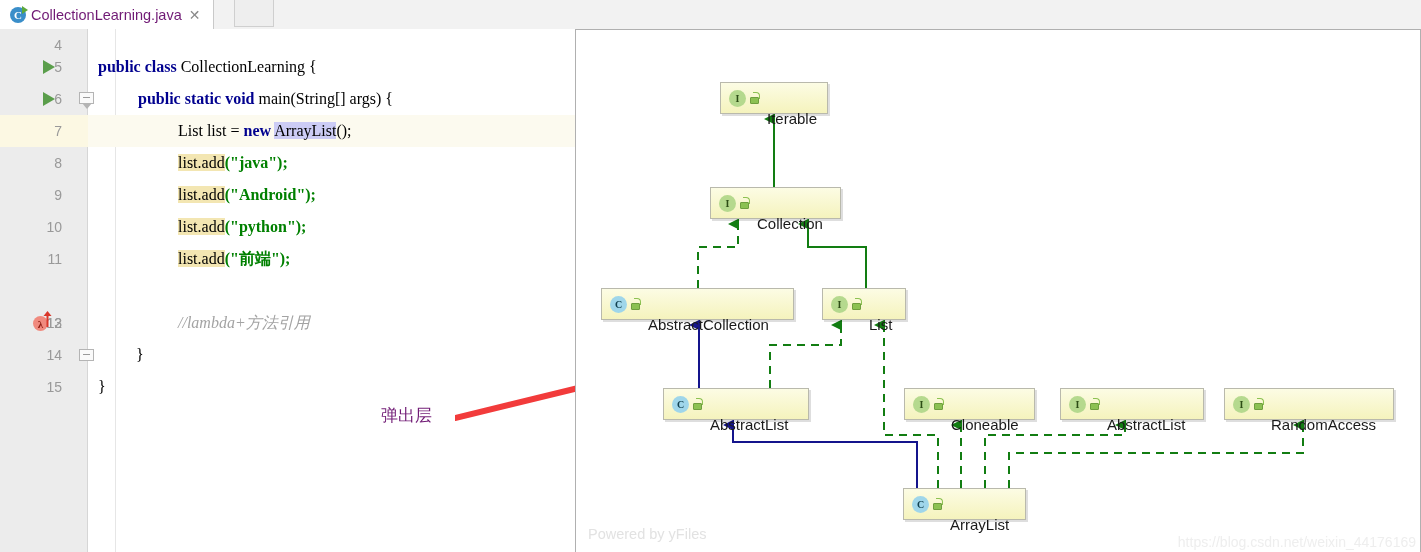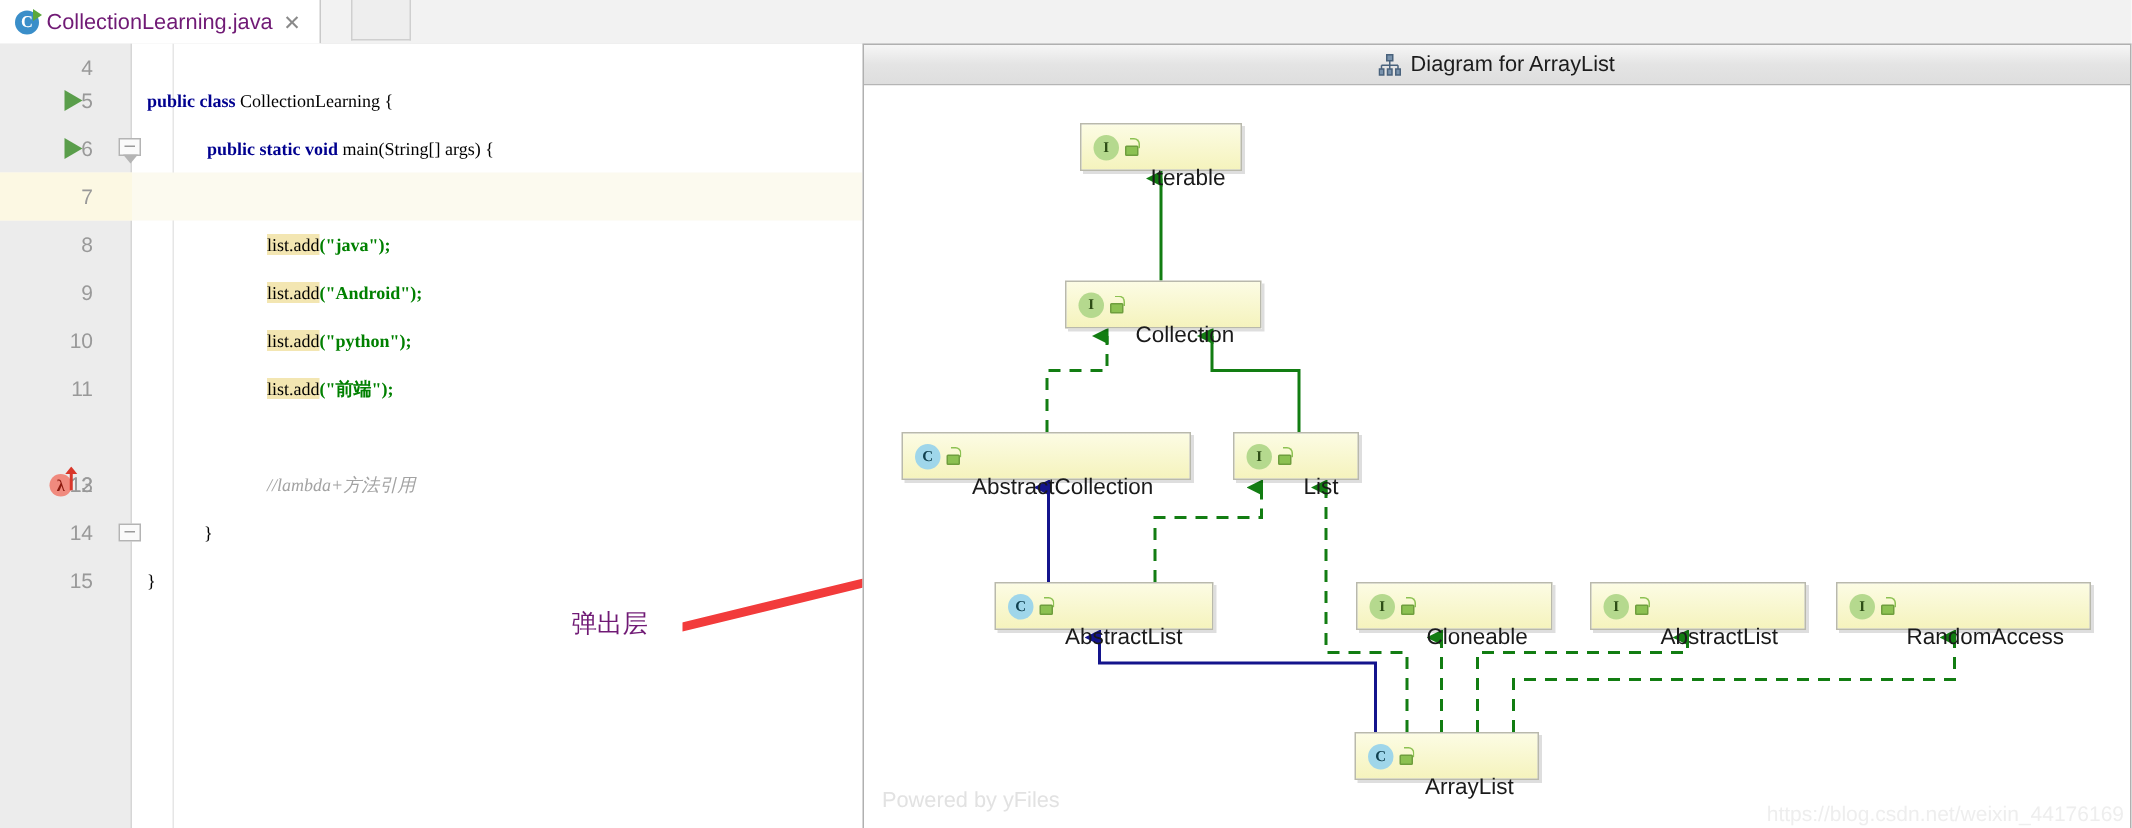--- a/index.html
+++ b/index.html
@@ -69,21 +69,21 @@
     font-family:"Liberation Sans",sans-serif;
   }
   .caret-line{
     position:absolute;left:0;top:0;width:575px;height:32px;background:#fcfaef;
   }
   .caret-line-gutter{
     position:absolute;left:0;top:0;width:88px;height:32px;background:#fcf8e3;
   }
   .code{
     position:absolute;left:98px;top:0;height:32px;line-height:32px;
-    font-size:12px;font-family:"Liberation Serif", serif;
+    font-size:16px;font-family:"Liberation Serif", serif;
     white-space:pre;color:#000000;
   }
   .kw{color:#00008f;font-weight:bold;}
   .str{color:#008000;font-weight:bold;}
   .cmt{color:#a3a3a3;font-style:italic;}
   .stat{color:#660099;font-weight:bold;font-style:italic;}
   .hl-yellow{background:#f3e6b2;}
   .hl-blue{background:#ccccf5;}
 
   .run-tri{
@@ -211,20 +211,21 @@
         <span class="lnum">6</span>
         <span class="run-tri" style="left:43px;top:9px;"></span>
         <span class="fold-mark pointer" style="left:79px;top:9px;"></span>
         <span class="code" style="left:138px;"><span class="kw">public</span> <span class="kw">static</span> <span class="kw">void</span> <span>main(String[] args) {</span></span>
       </div>
 
       <div class="line" style="top:86px;">
         <div class="caret-line"></div>
         <div class="caret-line-gutter"></div>
         <span class="lnum">7</span>
+        <span class="code" style="left:178px;"><span>List list = </span><span class="kw">new</span> <span class="hl-blue">ArrayList</span><span>();</span></span>
       </div>
 
       <div class="line" style="top:118px;">
         <span class="lnum">8</span>
         <span class="code" style="left:178px;"><span class="hl-yellow">list.add</span><span class="str">("java");</span></span>
       </div>
 
       <div class="line" style="top:150px;">
         <span class="lnum">9</span>
         <span class="code" style="left:178px;"><span class="hl-yellow">list.add</span><span class="str">("Android");</span></span>
@@ -269,36 +270,20 @@
   </div>
 
   <div class="anno-text">弹出层</div>
   <svg class="anno-arrow" viewBox="0 0 170 50">
     <line x1="0" y1="46" x2="148" y2="10" stroke="#f23b3b" stroke-width="6" stroke-linecap="round"></line>
     <polygon points="166,7 134,1 140,22" fill="#f23b3b"></polygon>
   </svg>
 
   <div class="diagram-panel">
 
-    <div class="diagram-header">
-      <span class="diagram-header-title">
-        <svg width="15" height="15" viewBox="0 0 15 15">
-          <rect x="5.5" y="0.5" width="4" height="4" fill="#7a93ad" stroke="#4a6customsSTROKE" style="stroke:#49627c"></rect>
-          <line x1="7.5" y1="4.5" x2="7.5" y2="7.5" stroke="#49627c" stroke-width="1"></line>
-          <line x1="2" y1="7.5" x2="13" y2="7.5" stroke="#49627c" stroke-width="1"></line>
-          <line x1="2" y1="7.5" x2="2" y2="10" stroke="#49627c" stroke-width="1"></line>
-          <line x1="7.5" y1="7.5" x2="7.5" y2="10" stroke="#49627c" stroke-width="1"></line>
-          <line x1="13" y1="7.5" x2="13" y2="10" stroke="#49627c" stroke-width="1"></line>
-          <rect x="0.5" y="10" width="3" height="4" fill="#7a93ad" stroke="#49627c"></rect>
-          <rect x="6" y="10" width="3" height="4" fill="#7a93ad" stroke="#49627c"></rect>
-          <rect x="11.5" y="10" width="3" height="4" fill="#7a93ad" stroke="#49627c"></rect>
-        </svg>
-        <span>Diagram for ArrayList</span>
-      </span>
-    </div>
 
     <div class="diagram-canvas">
 
       <svg class="edges" viewBox="0 0 844 495">
         <defs>
           <marker id="ag" markerWidth="11" markerHeight="11" refX="5.5" refY="10" orient="auto" markerUnits="userSpaceOnUse">
             <polygon points="5.5,0 0,11 11,11" fill="#127d12"></polygon>
           </marker>
           <marker id="ab" markerWidth="11" markerHeight="11" refX="5.5" refY="10" orient="auto" markerUnits="userSpaceOnUse">
             <polygon points="5.5,0 0,11 11,11" fill="#14148c"></polygon>

